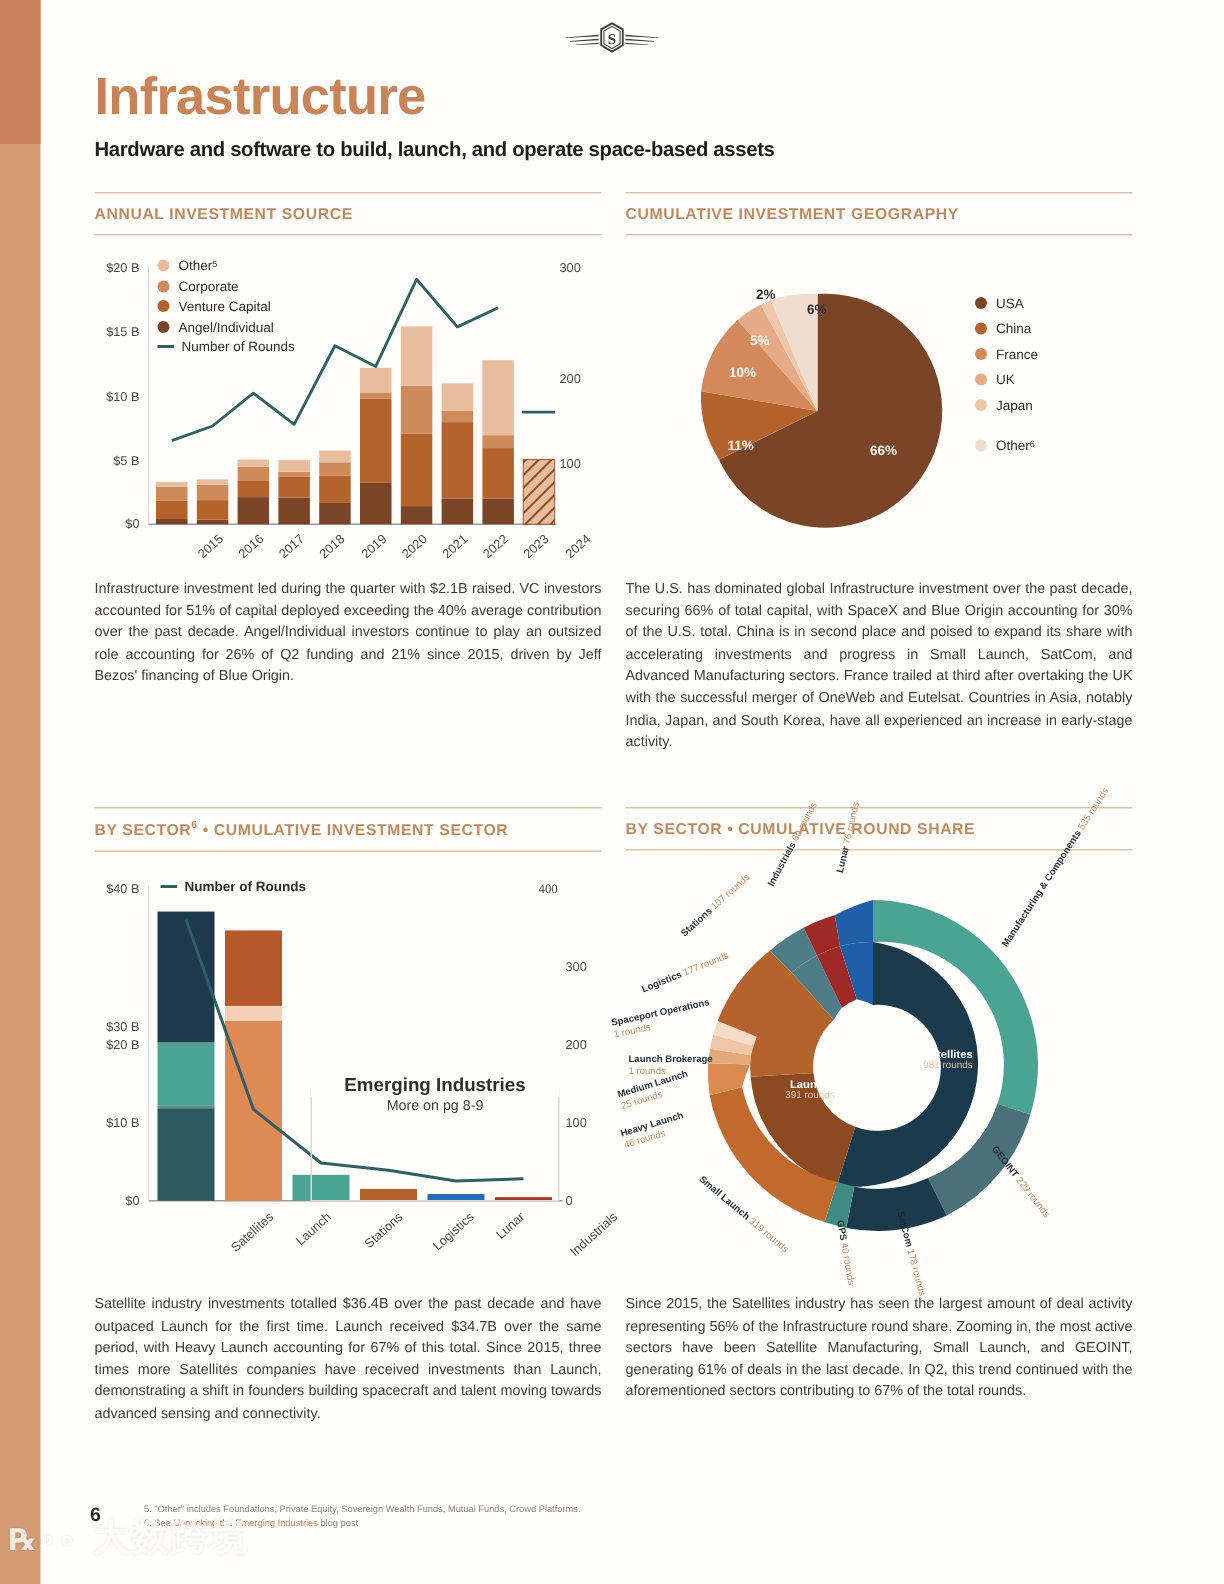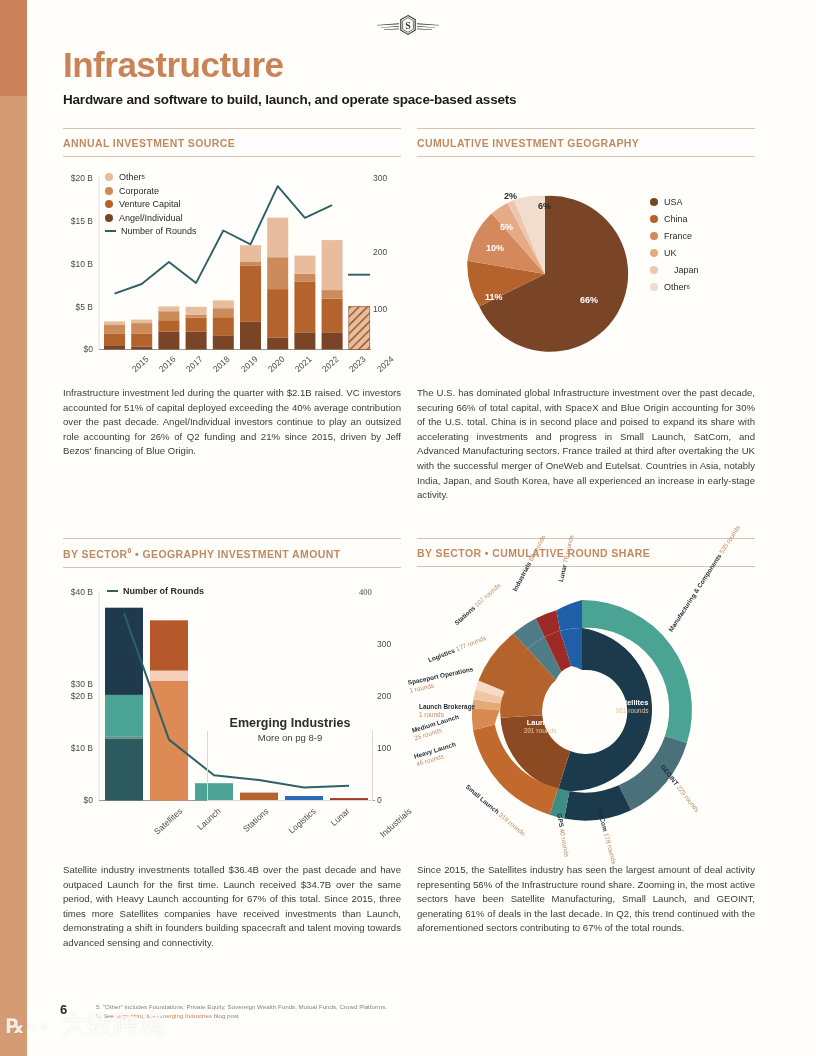--- a/index.html
+++ b/index.html
@@ -309,38 +309,38 @@
             <span>China</span>
           </div>
           <div class="row" style="margin-bottom:7px;">
             <span class="dot" style="background:#d3895c"></span>
             <span>France</span>
           </div>
           <div class="row" style="margin-bottom:7px;">
             <span class="dot" style="background:#e4ab86"></span>
             <span>UK</span>
           </div>
-          <div class="row" style="margin-bottom:7px;gap:10px;">
+          <div class="row" style="margin-bottom:17px;">
             <span class="dot" style="background:#eec6ac"></span>
             <span>Japan</span>
           </div>
           <div class="row">
             <span class="dot" style="background:#f0ddcd"></span>
             <span>Other</span>
               <sup>6</sup>
           </div>
         </div>
       </div>
 
       <p class="para" style="top:258px;">The U.S. has dominated global Infrastructure investment over the past decade, securing 66% of total capital, with SpaceX and Blue Origin accounting for 30% of the U.S. total. China is in second place and poised to expand its share with accelerating investments and progress in Small Launch, SatCom, and Advanced Manufacturing sectors. France trailed at third after overtaking the UK with the successful merger of OneWeb and Eutelsat. Countries in Asia, notably India, Japan, and South Korea, have all experienced an increase in early-stage activity.</p>
     </div>
 
     <div class="panel left row2">
       <div class="sec-hd">
-        <span>BY SECTOR</span><sup>6</sup><span> •  GEOGRAPHY INVESTMENT AMOUNT</span>
+        <span>BY SECTOR</span><sup>6</sup><span> •  CUMULATIVE INVESTMENT SECTOR</span>
       </div>
 
       <div class="chart h2" style="margin-top:12px;">
 
         <div class="axlab r" style="left:-4px;top:215px;width:34px;">$0</div>
         <div class="axlab r" style="left:-4px;top:163px;width:34px;">$10 B</div>
         <div class="axlab r" style="left:-4px;top:111px;width:34px;">$20 B</div>
         <div class="axlab r" style="left:-4px;top:59px;width:34px;margin-top:40px;">$30 B</div>
         <div class="axlab r" style="left:-4px;top:7px;width:34px;">$40 B</div>
 

